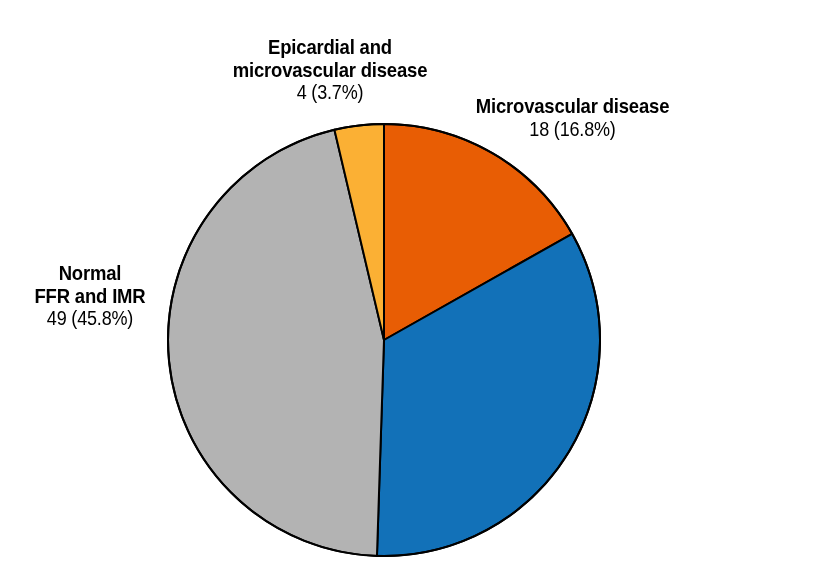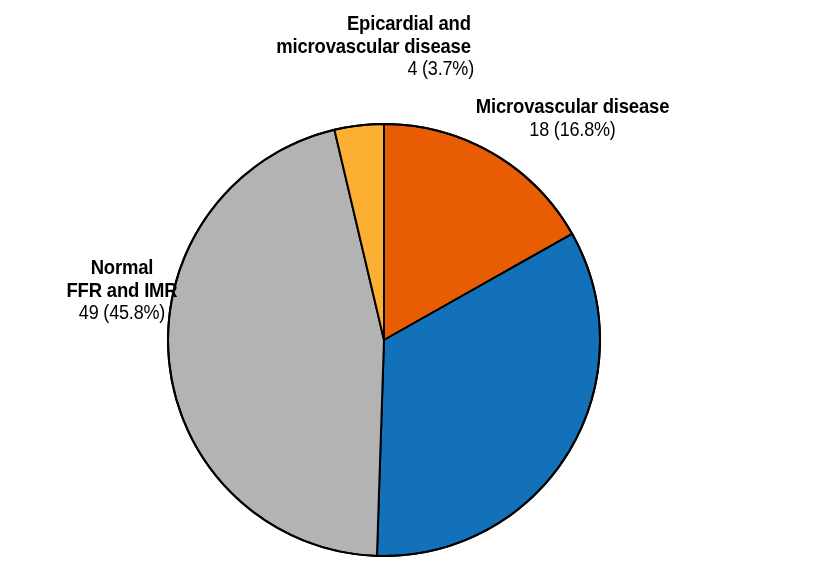--- a/index.html
+++ b/index.html
@@ -52,36 +52,34 @@
     letter-spacing: -0.2px;
     transform: scaleX(0.9);
     transform-origin: center center;
     display: block;
     margin-top: 1px;
   }
 
   
   #callout-epi-micro {
     left: 170px;
-    top: 12px;
+    top: 36px;
     width: 320px;
-    text-align: right;
   }
   
   #callout-micro {
     left: 425px;
     top: 95px;
     width: 295px;
   }
   
   #callout-normal {
     left: 0px;
-    top: 256px;
+    top: 262px;
     width: 180px;
-    margin-left: 32px;
   }
   
   #callout-epi {
     left: 588px;
     top: 428px;
     width: 227px;
   }
 </style>
 </head>
 <body>

